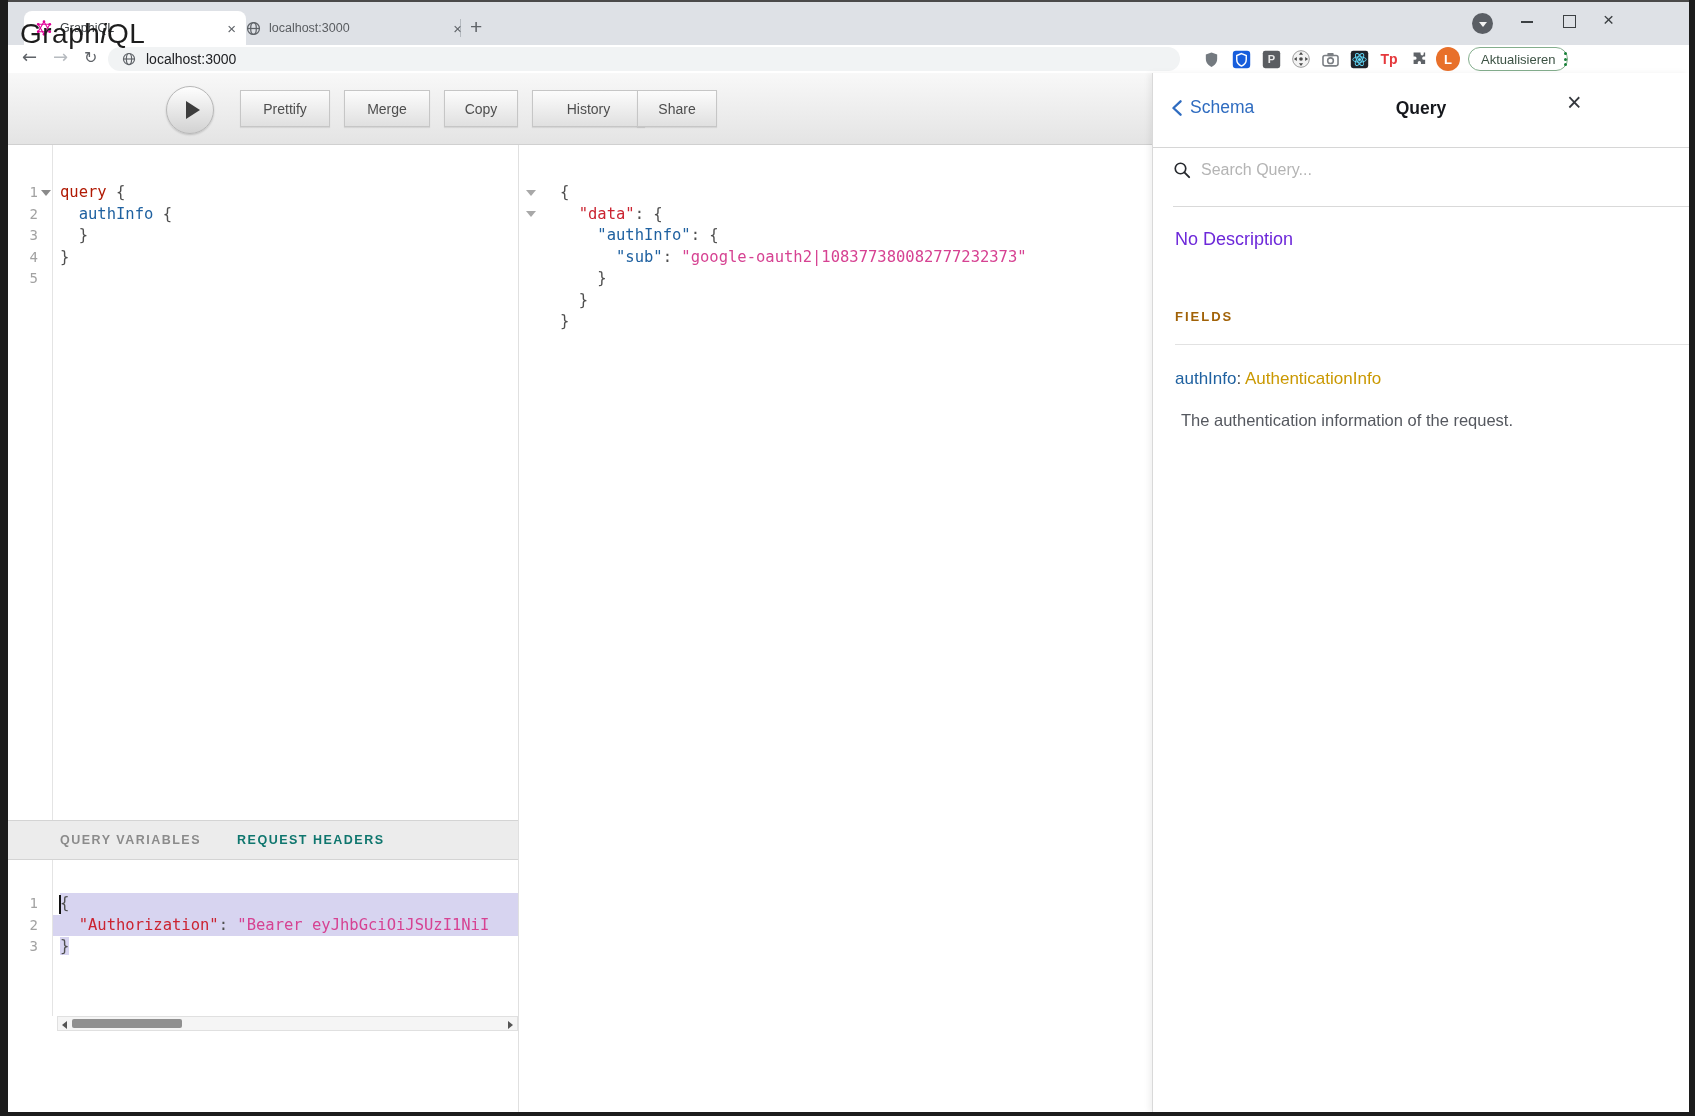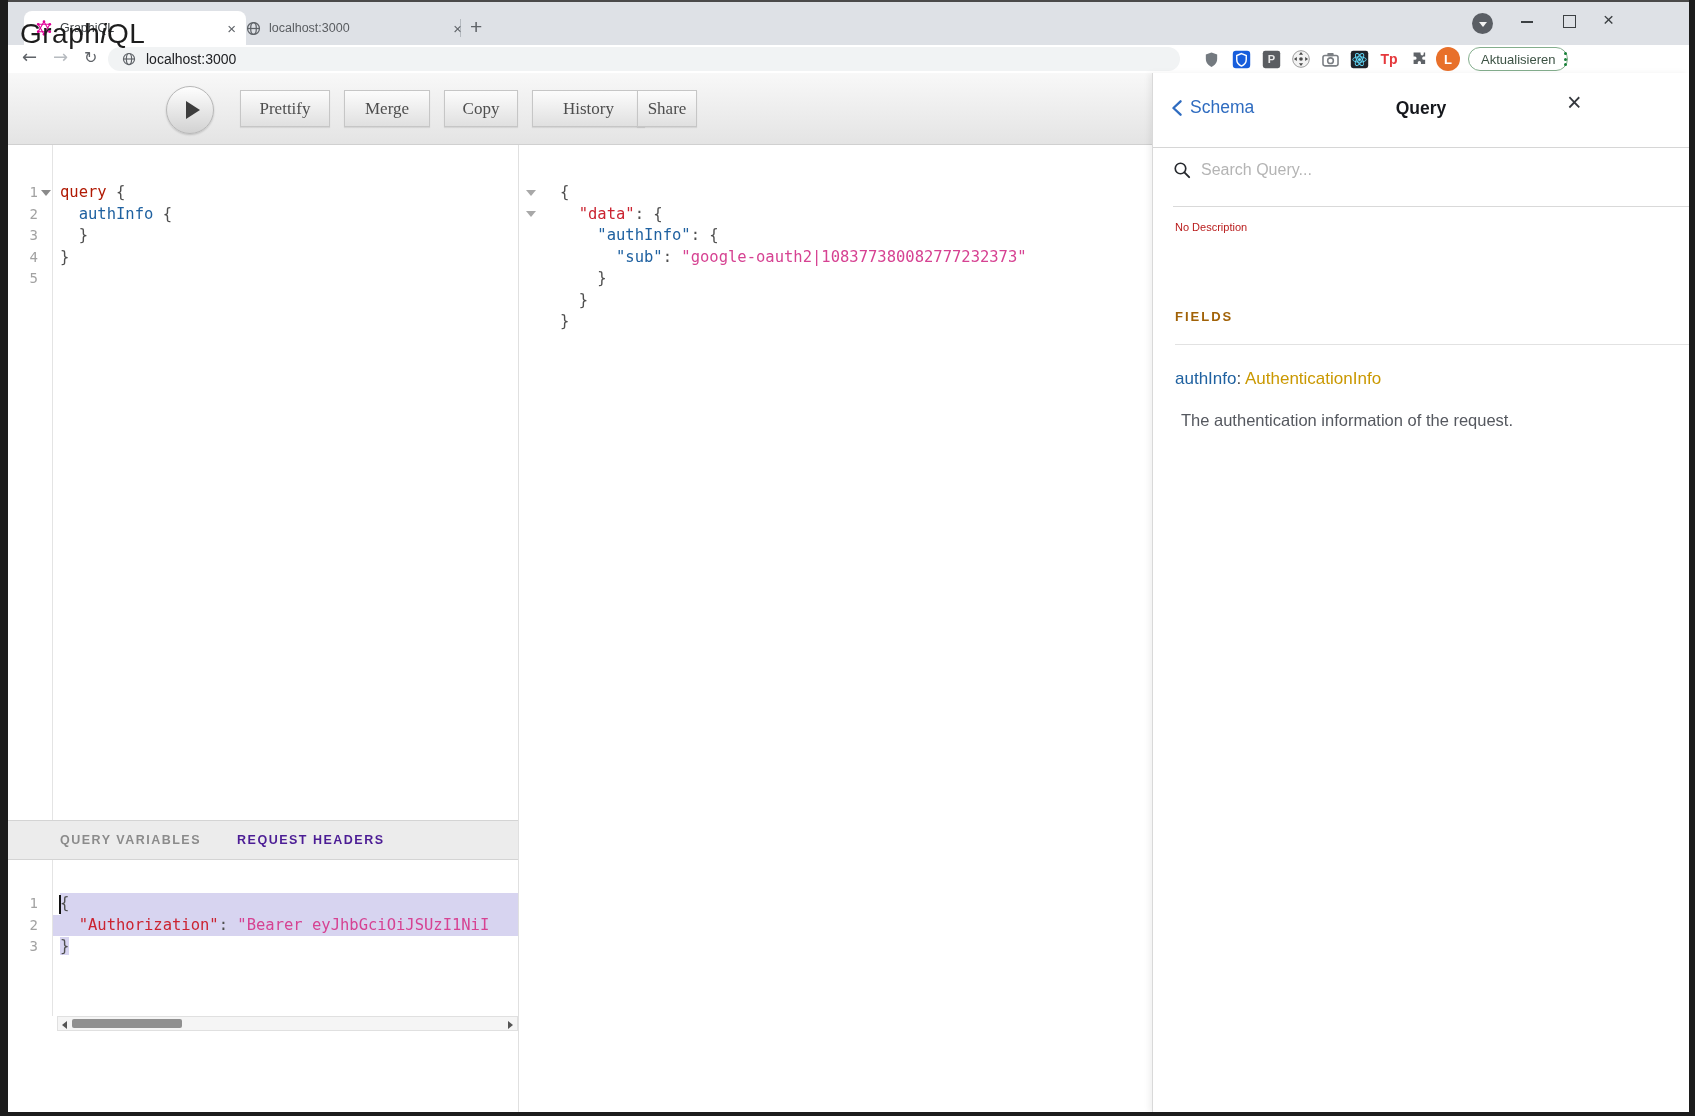--- a/index.html
+++ b/index.html
@@ -28,21 +28,21 @@
   #update-pill{position:absolute;top:2px;height:24px;border:1px solid #84ae8d;border-radius:13px;background:#fff;display:flex;align-items:center;padding:0 6px 0 12px;box-sizing:border-box;}
   #update-pill .lbl{font-size:13px;color:#3c5244;}
   .kebab{display:inline-flex;flex-direction:column;gap:2.5px;margin-left:9px;}
   .kebab i{width:3px;height:3px;border-radius:50%;background:#188038;}
   
   #gql-topbar{position:absolute;left:8px;top:73px;width:1144px;height:72px;background:linear-gradient(#f8f8f8,#e4e4e4);border-bottom:1px solid #d0d0d0;box-sizing:border-box;}
   #gql-logo{position:absolute;left:20px;top:18px;font-size:28px;color:#1d1d1d;letter-spacing:.5px;}
   #gql-logo em{font-style:italic;}
   #play-btn{position:absolute;left:166px;top:86px;width:46px;height:46px;border-radius:50%;background:linear-gradient(#fefefe,#d2d2d2);border:1px solid #b8b8b8;box-shadow:0 1px 2px rgba(0,0,0,.18);display:flex;align-items:center;justify-content:center;}
   #play-btn .tri{width:0;height:0;border-top:9px solid transparent;border-bottom:9px solid transparent;border-left:14px solid #3d3d3d;margin-left:5px;}
-  .tb-btn{position:absolute;top:90px;height:37px;border:1px solid #c6c6c6;border-radius:0;background:linear-gradient(#fcfcfc,#e0e0e0);box-shadow:0 1px 1px rgba(0,0,0,.08);color:#4e4e4e;font-size:17px;display:flex;align-items:center;justify-content:center;box-sizing:border-box;font-family:Liberation Serif, serif;}
+  .tb-btn{position:absolute;top:90px;height:37px;border:1px solid #c6c6c6;border-radius:0;background:linear-gradient(#fcfcfc,#e0e0e0);box-shadow:0 1px 1px rgba(0,0,0,.08);color:#4e4e4e;font-size:14px;display:flex;align-items:center;justify-content:center;box-sizing:border-box;}
   
   .code{position:absolute;font-family:"DejaVu Sans Mono",monospace;font-size:15.5px;line-height:21.5px;}
   .cm-line{height:21.5px;white-space:pre;padding-left:7px;}
   .gut-line{height:21.5px;white-space:pre;text-align:right;}
   .gutter{position:absolute;font-family:"DejaVu Sans Mono",monospace;font-size:14px;line-height:21.5px;color:#a2a2a2;}
   .tk-kw{color:#B11A04;}
   .tk-fld{color:#1F61A0;}
   .tk-key{color:#CB2431;}
   .tk-str{color:#D64292;}
   .tk-pn{color:#4f4f4f;}
@@ -50,37 +50,37 @@
   .sel-tail{background:linear-gradient(to right,#ffffff 7px,#d7d4f0 7px);}
   .sel-char span{background:#d7d4f0;}
   .vline{position:absolute;width:1px;background:#e0e0e0;}
   .arrow-down{position:absolute;width:0;height:0;border-left:5px solid transparent;border-right:5px solid transparent;border-top:6px solid #909090;}
   #caret{position:absolute;left:59px;top:895px;width:1.5px;height:19px;background:#111;}
   
   #vars-bar{position:absolute;left:8px;top:820px;width:510px;height:40px;background:#ececec;border-top:1px solid #d4d4d4;border-bottom:1px solid #d4d4d4;box-sizing:border-box;display:flex;align-items:center;}
   .vars-tab{font-size:12.5px;font-weight:bold;letter-spacing:1.5px;margin-left:52px;}
   .vars-tab:first-child{margin-left:52px;text-align:right;}
   .vars-tab.inactive{color:#8b8b8b;}
-  .vars-tab.active{color:#4c1d95;margin-left:36px;}
+  .vars-tab.active{color:#0f766e;margin-left:36px;}
   
   #hscroll{position:absolute;left:57px;top:1016px;width:461px;height:15px;background:#f5f5f5;border:1px solid #e0e0e0;box-sizing:border-box;}
   #hscroll .thumb{position:absolute;left:14px;top:2px;width:110px;height:9px;background:#909090;border-radius:2px;}
   .sb-arrow{position:absolute;top:3.5px;width:0;height:0;}
   .sb-left{left:4px;border-top:4px solid transparent;border-bottom:4px solid transparent;border-right:5px solid #555;}
   .sb-right{right:4px;border-top:4px solid transparent;border-bottom:4px solid transparent;border-left:5px solid #555;}
   
   #doc-panel{position:absolute;left:1152px;top:73px;width:537px;height:1039px;background:#ffffff;border-left:1px solid #d9d9d9;box-shadow:-3px 0 6px rgba(0,0,0,.06);box-sizing:border-box;}
   #doc-header{position:absolute;left:0;top:0;width:100%;height:75px;border-bottom:1px solid #d6d6d6;box-sizing:border-box;}
   #doc-back{position:absolute;left:18px;top:24px;display:flex;align-items:center;color:#2F6CC0;font-size:17.5px;}
   #doc-title{position:absolute;left:0;top:25px;width:100%;text-align:center;font-size:17.5px;font-weight:bold;color:#16181d;}
   #doc-close{position:absolute;left:414px;top:17px;font-size:25px;font-weight:300;color:#35383d;line-height:1;}
   #doc-search{position:absolute;left:20px;top:88px;display:flex;align-items:center;}
   #doc-search .ph{font-size:16px;color:#b4b4b4;margin-left:10px;}
   #search-underline{position:absolute;left:20px;top:133px;right:0;height:1px;background:#d9d9d9;}
-  #no-desc{position:absolute;left:22px;top:148px;font-size:11px;color:#b91c1c;}
+  #no-desc{position:absolute;left:22px;top:156px;font-size:18px;color:#6d28d9;}
   #fields-label{position:absolute;left:22px;top:236px;font-size:13px;font-weight:bold;letter-spacing:2px;color:#a16207;}
   #fields-divider{position:absolute;left:22px;top:271px;right:0;height:1px;background:#e2e2e2;}
   #field-row{position:absolute;left:22px;top:296px;font-size:17px;}
   #field-row .fname{color:#1F61A0;}
   #field-row .fcolon{color:#4a4a4a;}
   #field-row .ftype{color:#CA9800;}
   #field-desc{position:absolute;left:28px;top:338px;font-size:16.5px;color:#55585f;}
 </style>
 </head>
 <body>
@@ -207,21 +207,21 @@
 
   <div id="gql-topbar"></div>
   <div id="gql-logo"><span>Graph</span><em>i</em><span>QL</span></div>
   <div id="play-btn">
       <span class="tri"></span>
     </div>
   <div class="tb-btn" style="left:240px;width:90px;">Prettify</div>
   <div class="tb-btn" style="left:344px;width:86px;">Merge</div>
   <div class="tb-btn" style="left:444px;width:74px;">Copy</div>
   <div class="tb-btn" style="left:532px;width:113px;">History</div>
-  <div class="tb-btn" style="left:637px;width:60px;">Share</div>
+  <div class="tb-btn" style="left:637px;width:80px;">Share</div>
 
   <div class="vline" style="left:52px;top:145px;height:675px;background:#e4e4e4;"></div>
   <div class="gutter" style="left:8px;top:182px;width:30px;">
       <div class="gut-line">1</div>
       <div class="gut-line">2</div>
       <div class="gut-line">3</div>
       <div class="gut-line">4</div>
       <div class="gut-line">5</div>
     </div>
   <div class="arrow-down" style="left:41px;top:190px;border-top-color:#8a8a8a;"></div>

